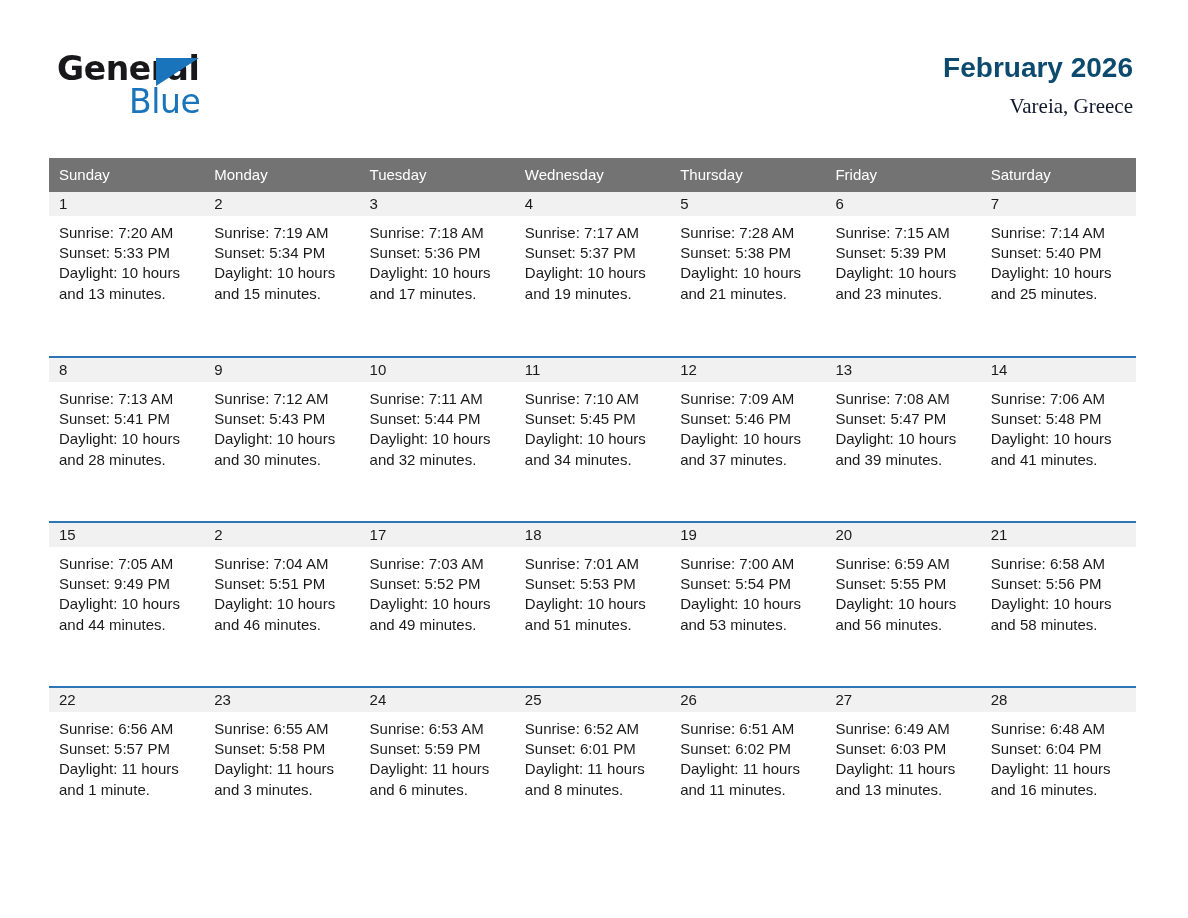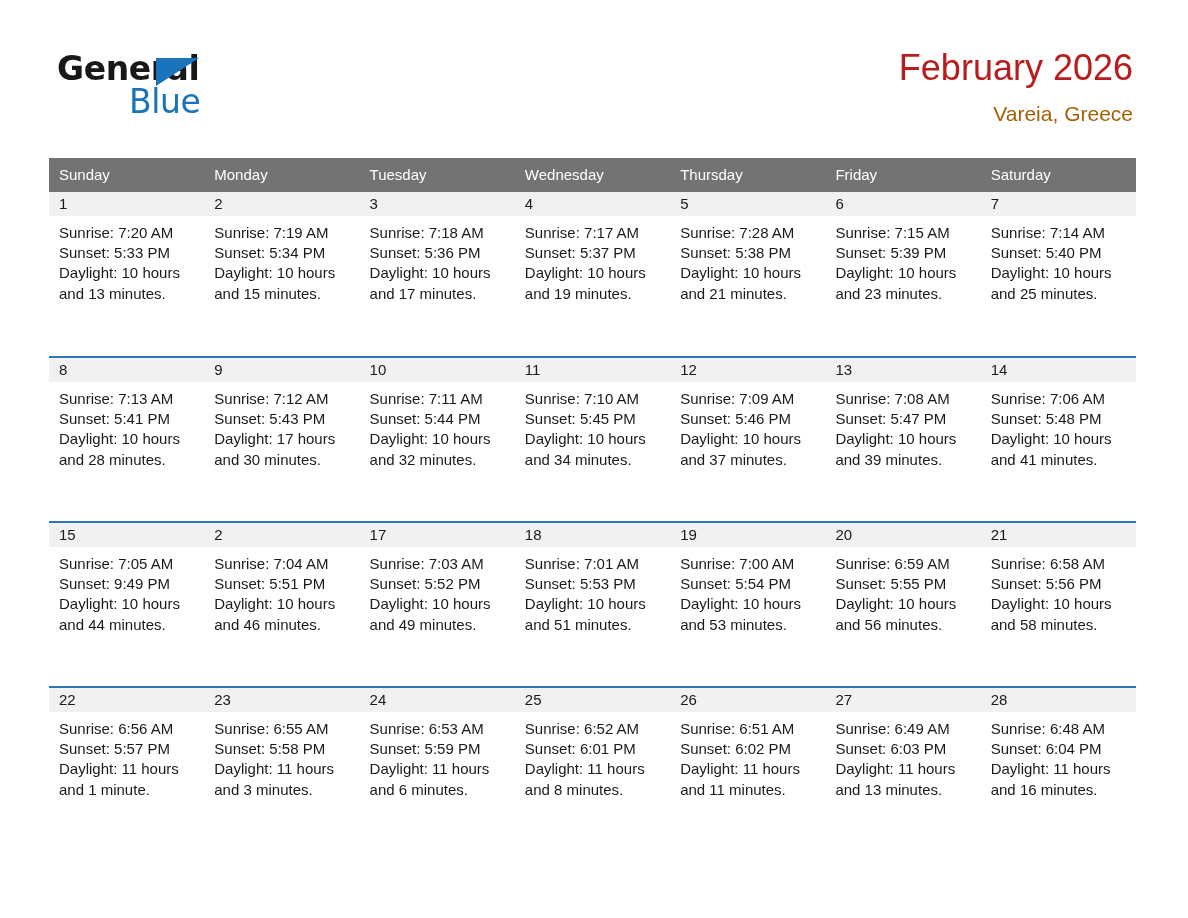--- a/index.html
+++ b/index.html
@@ -71,34 +71,34 @@
     font-weight: 400;
   }
 
   .title-block {
     position: absolute;
     right: 55px;
     top: 44px;
     text-align: right;
   }
   .cal-title {
-    font-size: 36px;
+    font-size: 28px;
     line-height: 48px;
-    font-weight: 400;
-    color: #b91c1c;
+    font-weight: 700;
+    color: #0c4a6e;
     font-family: "Liberation Sans", sans-serif;
     white-space: nowrap;
   }
   .cal-subtitle {
-    margin-top: 10px;
+    margin-top: 2px;
     font-size: 21px;
     line-height: 24px;
     font-weight: 400;
-    color: #a16207;
-    font-family: Liberation Sans, sans-serif;
+    color: #0f172a;
+    font-family: Liberation Serif, serif;
     white-space: nowrap;
   }
 
   
   .calendar {
     position: absolute;
     left: 49px;
     top: 158px;
     width: 1087px;
     border-collapse: collapse;
@@ -246,21 +246,21 @@
               <div>Sunrise: 7:13 AM</div>
               <div>Sunset: 5:41 PM</div>
               <div class="daylight-line">Daylight: 10 hours and 28 minutes.</div>
             </div>
           </td>
           <td>
             <div class="daynum-band">9</div>
             <div class="cell-body">
               <div>Sunrise: 7:12 AM</div>
               <div>Sunset: 5:43 PM</div>
-              <div class="daylight-line">Daylight: 17 hours and 30 minutes.</div>
+              <div class="daylight-line">Daylight: 10 hours and 30 minutes.</div>
             </div>
           </td>
           <td>
             <div class="daynum-band">10</div>
             <div class="cell-body">
               <div>Sunrise: 7:11 AM</div>
               <div>Sunset: 5:44 PM</div>
               <div class="daylight-line">Daylight: 10 hours and 32 minutes.</div>
             </div>
           </td>

